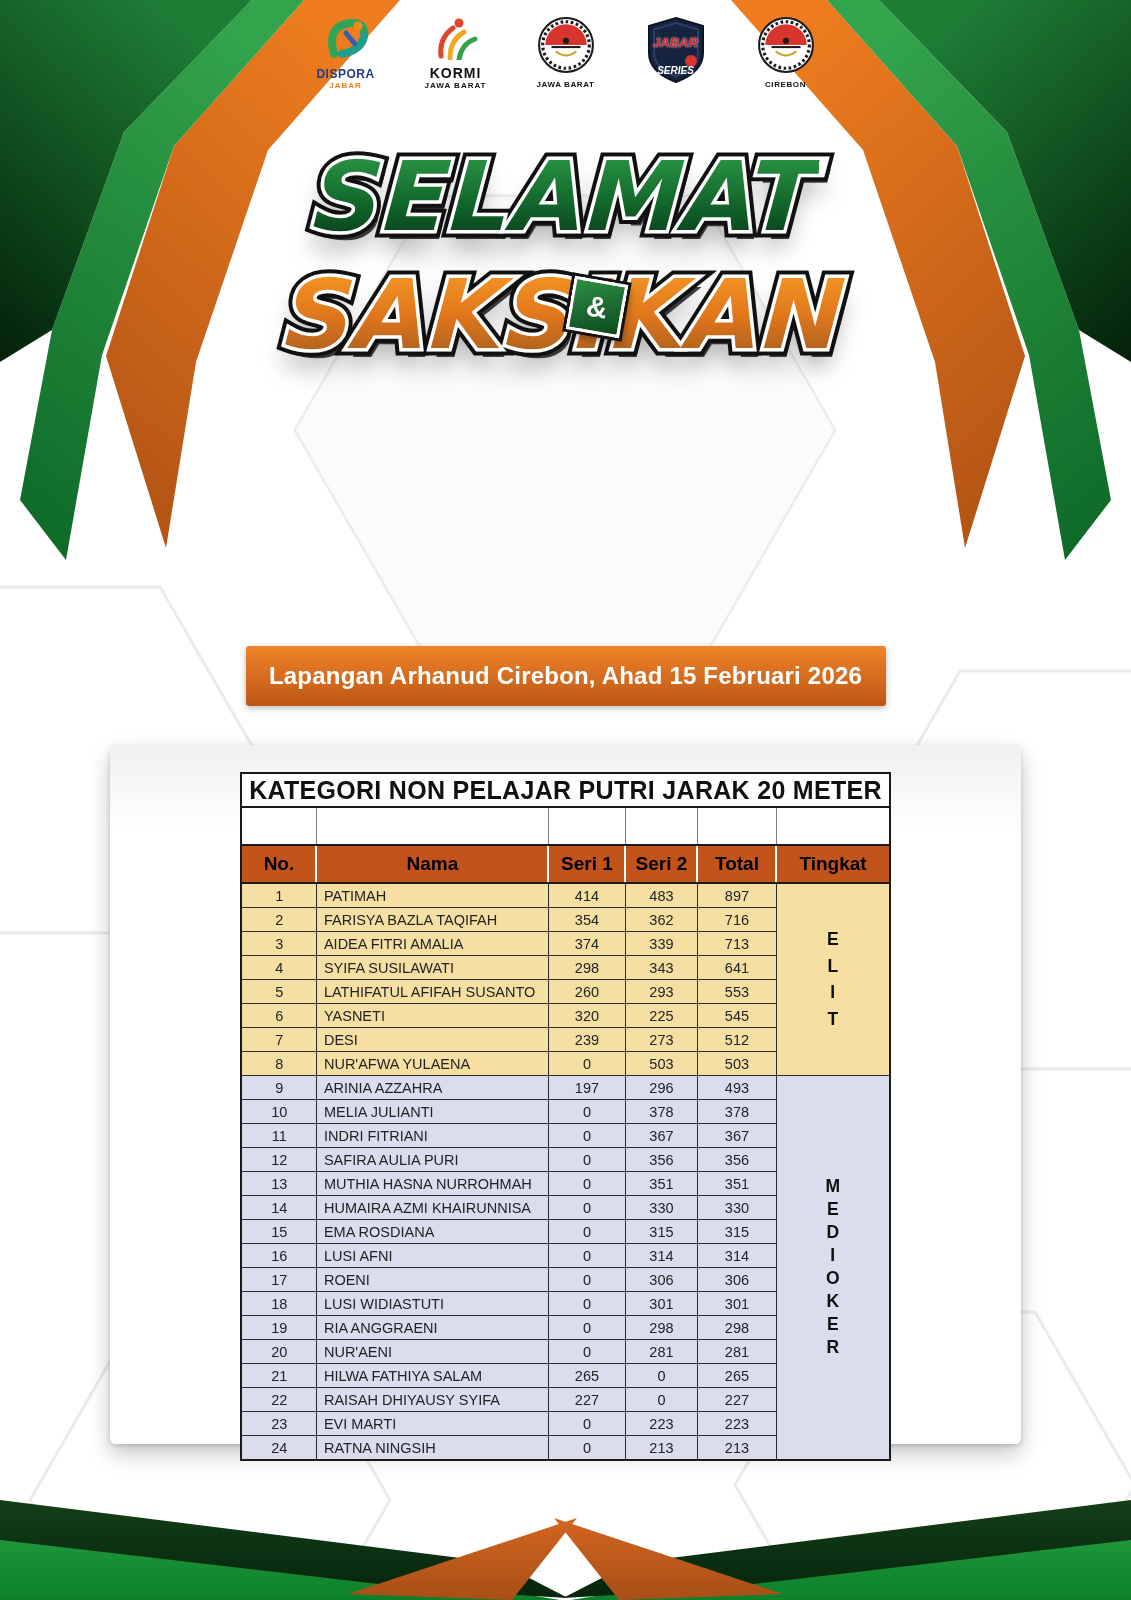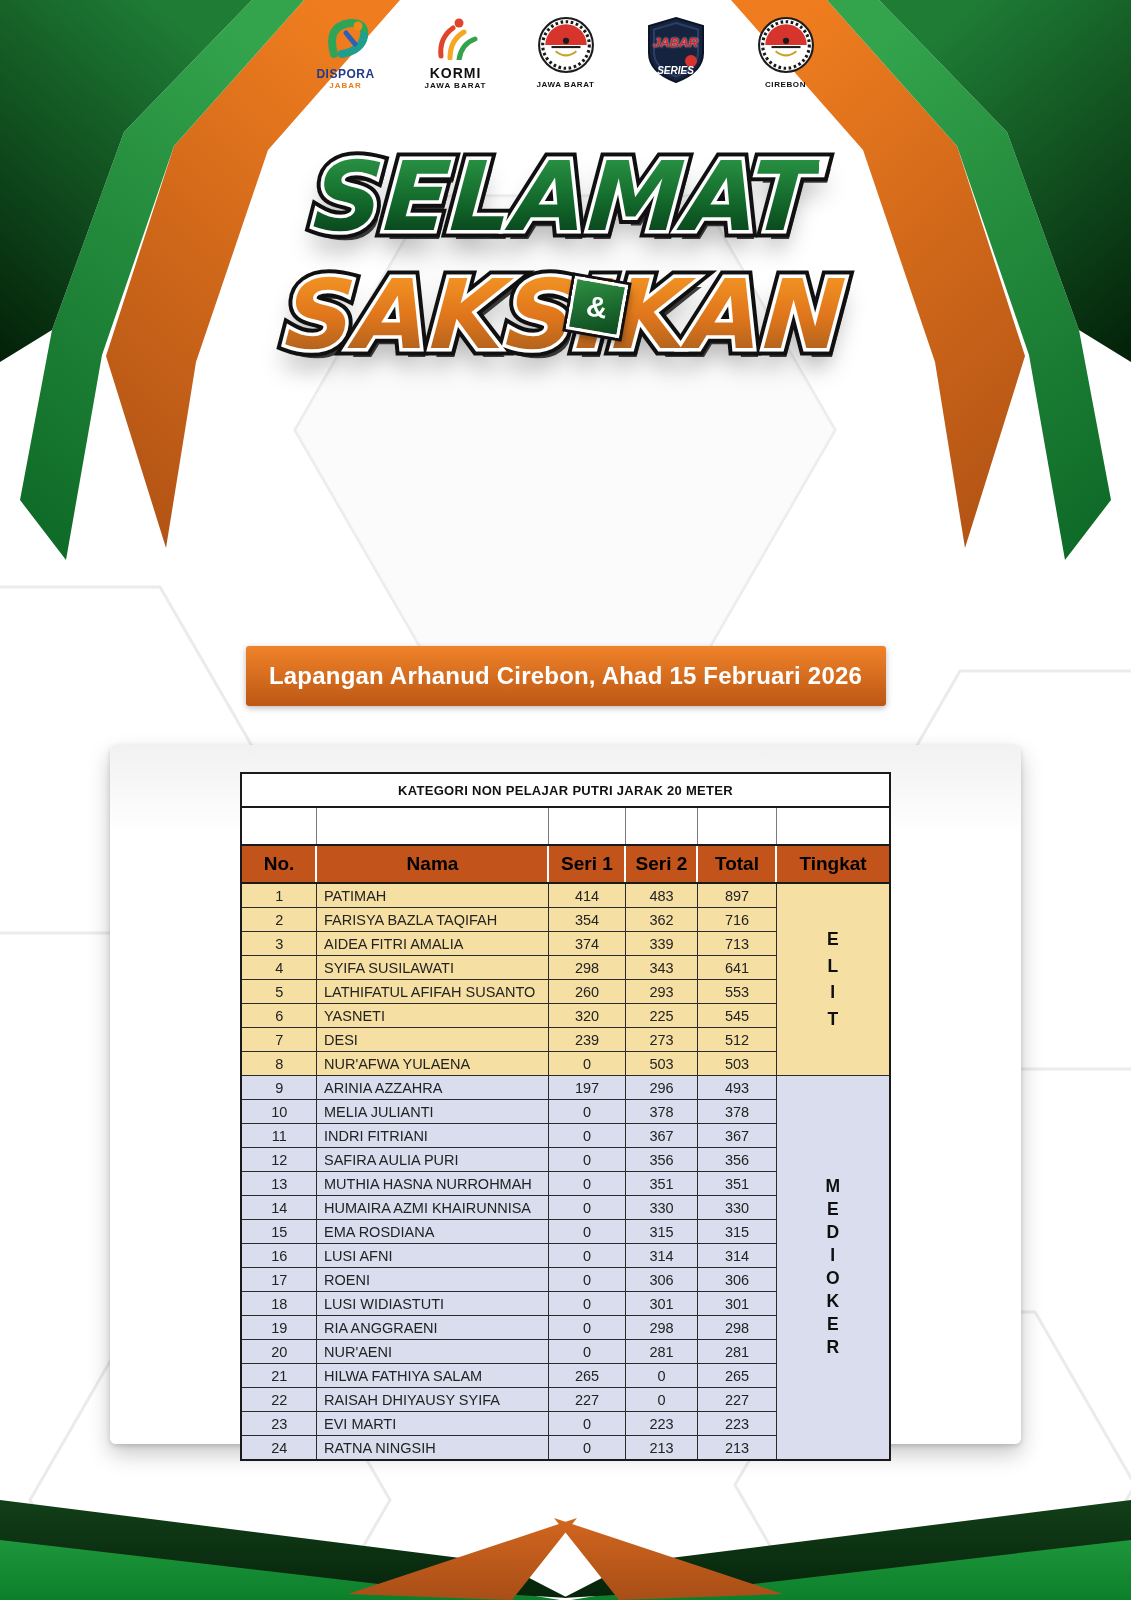--- a/index.html
+++ b/index.html
@@ -64,21 +64,21 @@
           border-radius:3px;box-shadow:0 2px 6px rgba(0,0,0,.28);
           color:#ffffff;font-size:24px;font-weight:700;letter-spacing:.2px;}
 
   
   .card{position:absolute;left:110px;top:745px;width:911px;height:699px;z-index:2;
         background:linear-gradient(180deg,#f1f1f1 0px,#ffffff 90px);
         border-radius:6px;box-shadow:0 10px 22px rgba(0,0,0,.22),0 2px 5px rgba(0,0,0,.15);}
   table.results{width:650px;margin:27px auto 0;border-collapse:collapse;table-layout:fixed;
         border:2px solid #1a1a1a;}
   .tbl-title th{height:30px;background:#ffffff;border:2px solid #1a1a1a;
-        font-size:13px;font-weight:700;color:#111;letter-spacing:.3px;}
+        font-size:25px;font-weight:700;color:#111;letter-spacing:.3px;}
   tr.spacer td{height:34px;background:#ffffff;border:1px solid #7a7a7a;}
   tr.head th{height:34px;background:var(--header_bg);color:#000000;font-size:19px;
         font-weight:700;border-top:2px solid #1a1a1a;border-bottom:2px solid #1a1a1a;}
   tr.head th + th{border-left:2.5px solid #ffffff;}
   tbody td{height:23px;border:1px solid #2a2a2a;font-size:14.5px;color:#232323;
         text-align:center;padding:0 3px;overflow:hidden;white-space:nowrap;}
   tbody tr.elit td{background:var(--elit_bg);}
   tbody tr.medioker td{background:var(--medioker_bg);}
   td.cell-nama{text-align:left;padding-left:7px;}
   tbody td.tingkat-cell{background:#ffffff;font-weight:700;font-size:17.5px;color:#0f0f0f;}

